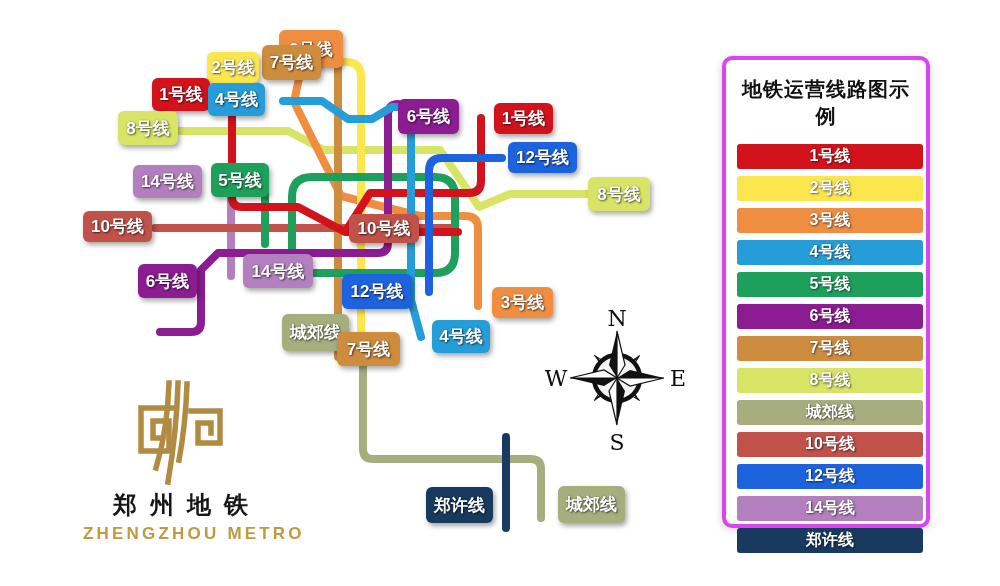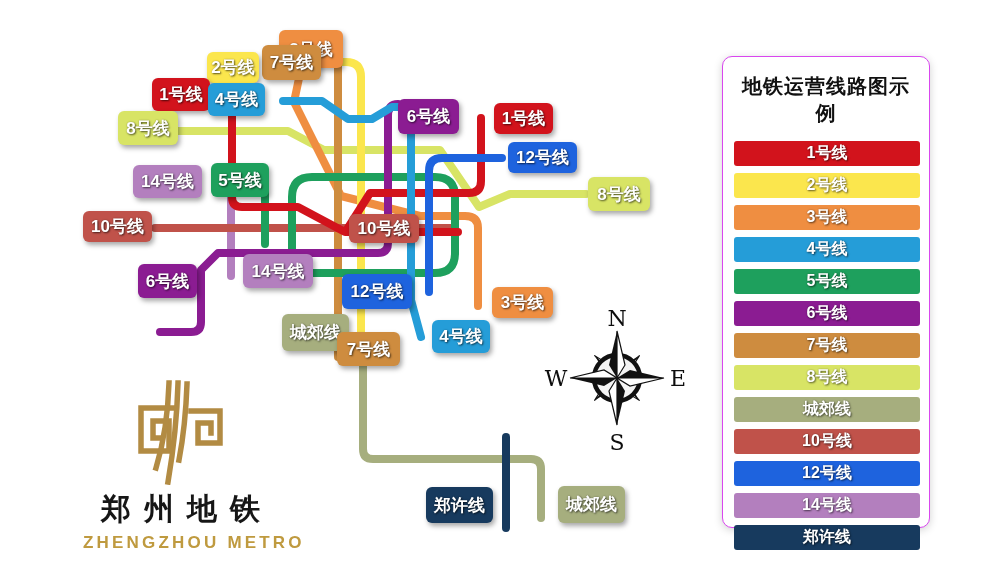--- a/index.html
+++ b/index.html
@@ -9,35 +9,35 @@
   .map-svg path{fill:none;stroke-linecap:round;stroke-linejoin:round;}
   
   #map-labels .map-label{
     position:absolute;display:flex;align-items:center;justify-content:center;
     border-radius:6px;color:#fff;font-weight:bold;font-size:17px;white-space:nowrap;
     text-shadow:1px 1px 2px rgba(0,0,0,.6), 0 0 2px rgba(0,0,0,.25);
     box-shadow:2px 3px 5px rgba(0,0,0,.35);
   }
   
   .legend{position:absolute;left:722px;top:56px;width:208px;height:472px;
-    background:#fff;border:1px solid #d946ef;border-radius:10px;
+    background:#fff;border:4px solid #d946ef;border-radius:10px;
     box-shadow:0 2px 8px rgba(0,0,0,.18);box-sizing:border-box;padding:14px 11px 10px 11px;}
   .legend-title{text-align:center;font-weight:bold;font-size:20px;color:#111;
     letter-spacing:1px;margin:2px 0 14px 0;}
   .legend-row{width:186px;height:25px;margin:0 auto 7px auto;border-radius:3px;
     display:flex;align-items:center;justify-content:center;
     color:#fff;font-weight:bold;font-size:16px;
     text-shadow:1px 1px 2px rgba(0,0,0,.55), 0 0 2px rgba(0,0,0,.25);}
   
   .compass{position:absolute;left:540px;top:300px;}
   .compass text{font-family:"DejaVu Serif","Liberation Serif",serif;font-size:22px;fill:#0d0d0d;}
   
   .logo{position:absolute;left:83px;top:380px;width:195px;text-align:center;}
   .logo-mark{display:block;margin:0 auto;}
-  .logo-cn{font-size:30px;font-weight:900;color:#161616;letter-spacing:13px;
+  .logo-cn{font-size:24px;font-weight:900;color:#161616;letter-spacing:13px;
            margin-top:4px;margin-right:-13px;white-space:nowrap;}
   .logo-en{font-size:17px;font-weight:bold;color:#bf9a3f;letter-spacing:3.2px;
            margin-top:3px;margin-right:-3.2px;white-space:nowrap;}
 </style>
 </head>
 <body>
 
 <div class="stage">
 
   <svg class="map-svg" width="1000" height="586" viewBox="0 0 1000 586">

